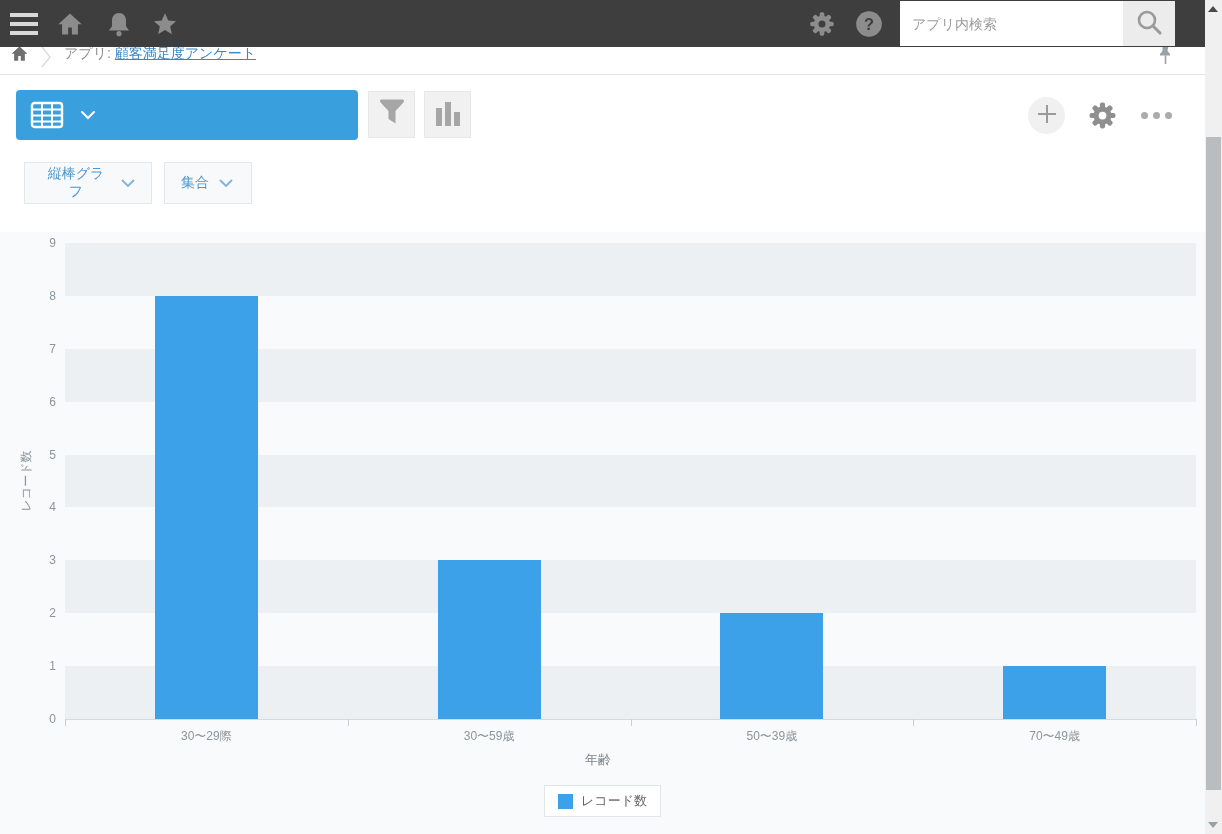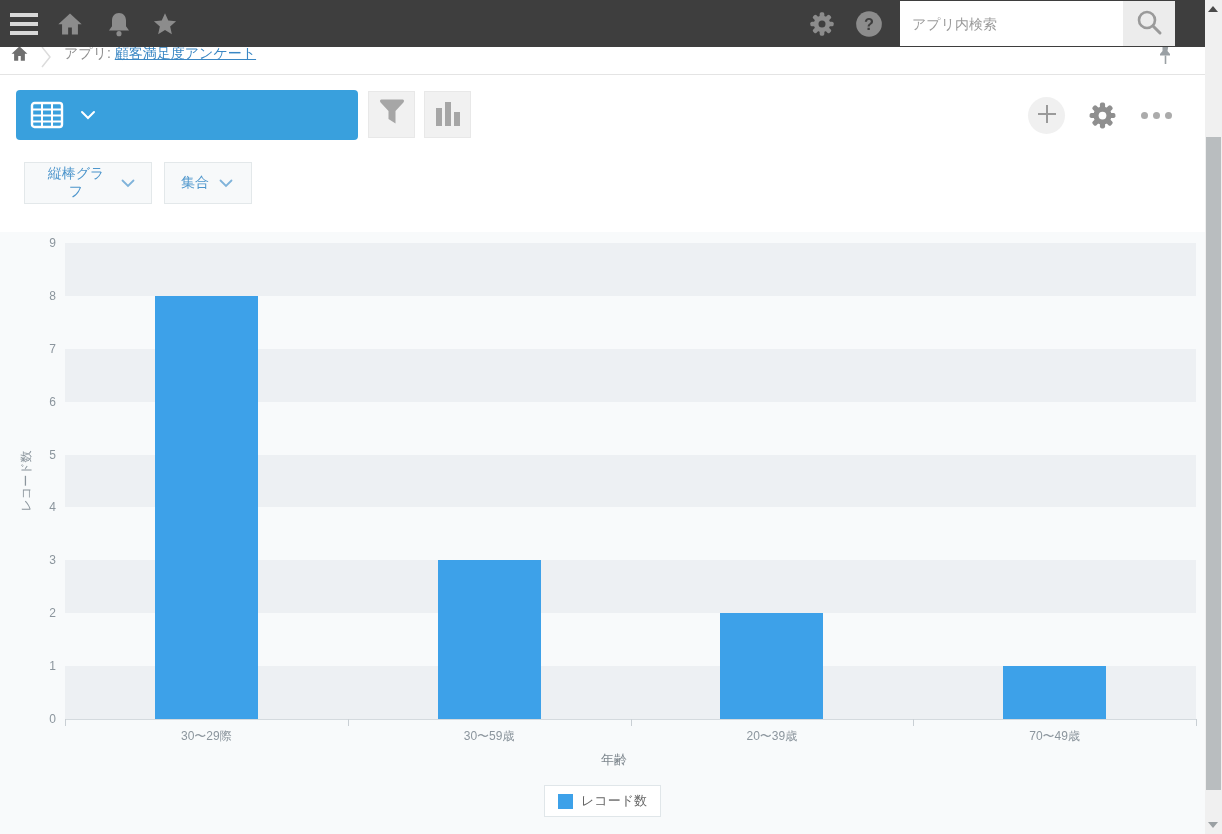--- a/index.html
+++ b/index.html
@@ -62,21 +62,21 @@
   .plot { position:absolute; left:65px; top:11px; width:1131px; height:476px; }
   .band { position:absolute; left:0; width:100%; background:#edf0f3; }
   .bar { position:absolute; background:#3da1e9; cursor:pointer; }
   .ylab { position:absolute; width:56px; left:0; text-align:right; font-size:12px; color:#8b959d;
     line-height:16px; }
   .ytitle { position:absolute; left:-74px; top:241px; width:200px; height:16px; text-align:center;
     font-size:12px; color:#8b959d; transform:rotate(-90deg); }
   .xaxis { position:absolute; left:65px; top:487px; width:1131px; height:1px; background:#d4dade; }
   .xtick { position:absolute; top:487px; width:1px; height:7px; background:#c9cfd4; }
   .xlab { position:absolute; top:496px; width:220px; text-align:center; font-size:12px; color:#8b959d; }
-  .xtitle { position:absolute; left:16px; top:519px; width:1196px; text-align:center; font-size:13px; color:#7d868d; }
+  .xtitle { position:absolute; left:0; top:519px; width:1196px; text-align:center; font-size:13px; color:#7d868d; }
   .legend-row { position:absolute; left:0; top:553px; width:1205px; display:flex; justify-content:center; }
   .legend-box { display:flex; align-items:center; gap:8px; background:#fff; border:1px solid #e0e6e9;
     padding:6px 13px; cursor:pointer; }
   .legend-swatch { width:15px; height:15px; }
   .legend-label { font-size:13px; color:#666; }
 
   
   .scrollbar { position:absolute; left:1205px; top:0; width:17px; height:834px; background:#f0f0f0; }
   .sb-up { position:absolute; left:3px; top:6px; width:0; height:0;
     border-left:5.5px solid transparent; border-right:5.5px solid transparent; border-bottom:6px solid #4a4a4a; cursor:pointer; }
@@ -276,21 +276,21 @@
     <div id="xticks">
         <div class="xtick" style="left: 65px;"></div>
         <div class="xtick" style="left: 347.75px;"></div>
         <div class="xtick" style="left: 630.5px;"></div>
         <div class="xtick" style="left: 913.25px;"></div>
         <div class="xtick" style="left: 1196px;"></div>
       </div>
     <div id="xlabels">
         <div class="xlab" style="left: 96.375px;">30〜29際</div>
         <div class="xlab" style="left: 379.125px;">30〜59歳</div>
-        <div class="xlab" style="left: 661.875px;">20〜39歳</div>
+        <div class="xlab" style="left: 661.875px;">50〜39歳</div>
         <div class="xlab" style="left: 944.625px;">70〜49歳</div>
       </div>
     <div class="xtitle">年齢</div>
     <div class="legend-row">
       <div class="legend-box">
         <span class="legend-swatch" id="legend-swatch" style="background: rgb(61, 161, 233);"></span>
         <span class="legend-label">レコード数</span>
       </div>
     </div>
   </div>

